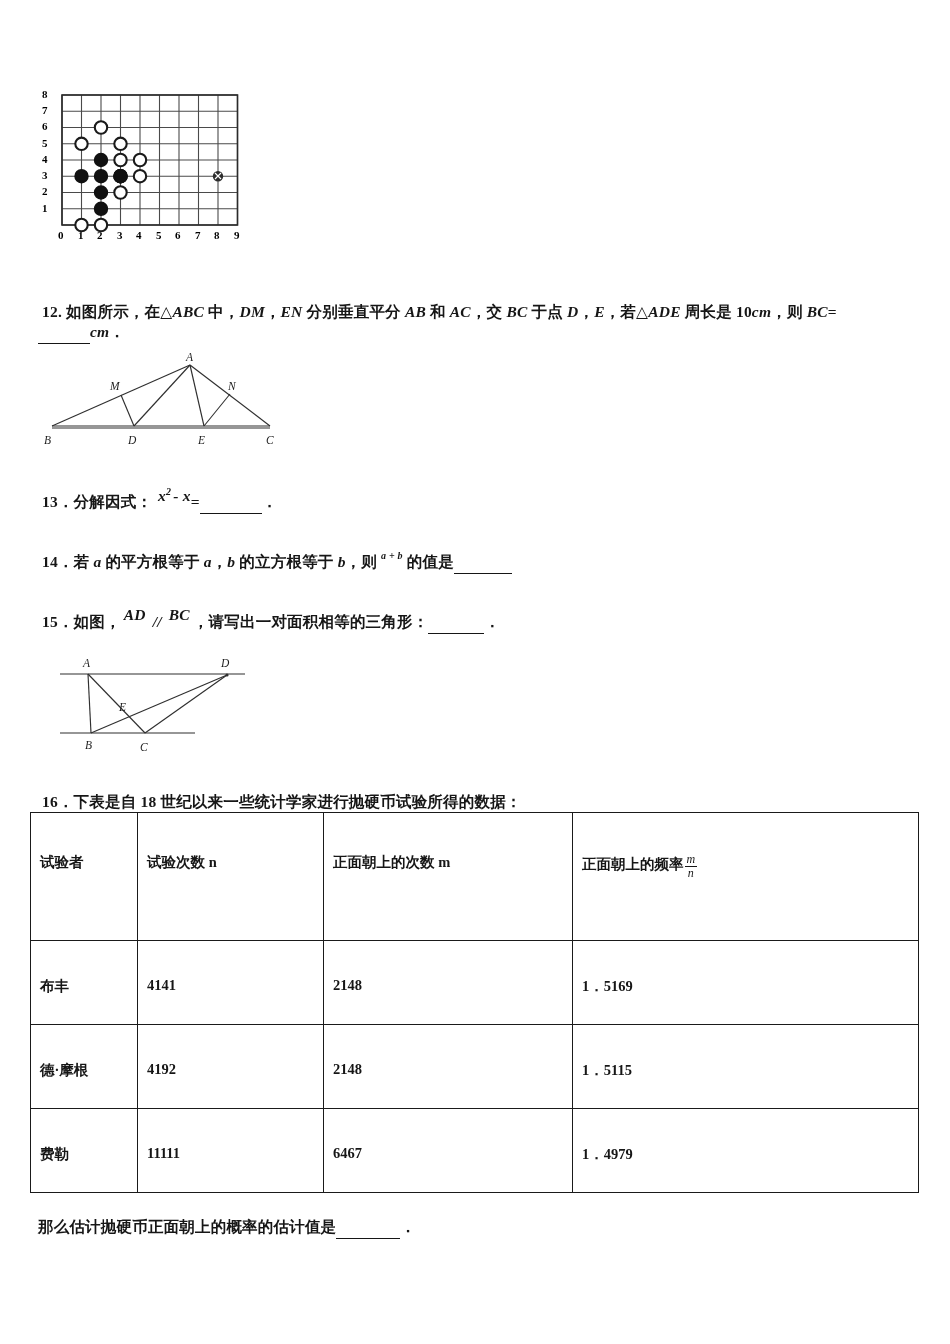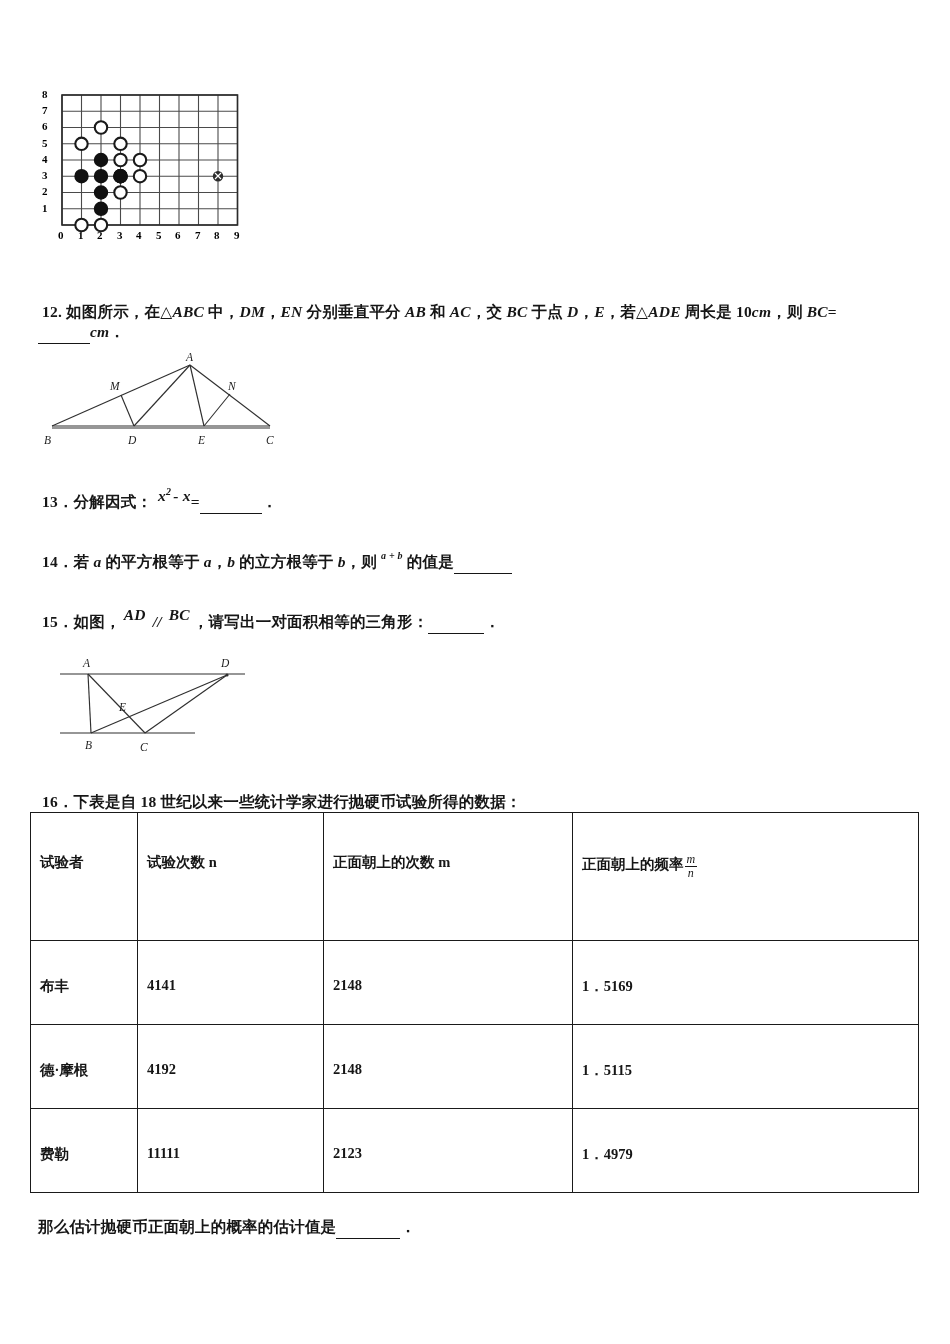--- a/index.html
+++ b/index.html
@@ -282,21 +282,21 @@
       </tr>
       <tr>
         <td>德·摩根</td>
         <td>4192</td>
         <td>2148</td>
         <td>1．5115</td>
       </tr>
       <tr>
         <td>费勒</td>
         <td>11111</td>
-        <td>2123</td>
+        <td>6467</td>
         <td>1．4979</td>
       </tr>
     </tbody>
   </table>
 
   <div class="qtext" style="left:38px; top:1203px;">
     <span>那么估计抛硬币正面朝上的概率的估计值是</span><span class="blank" style="width:64px;">&nbsp;</span><span>．</span>
   </div>
 
 </div>

